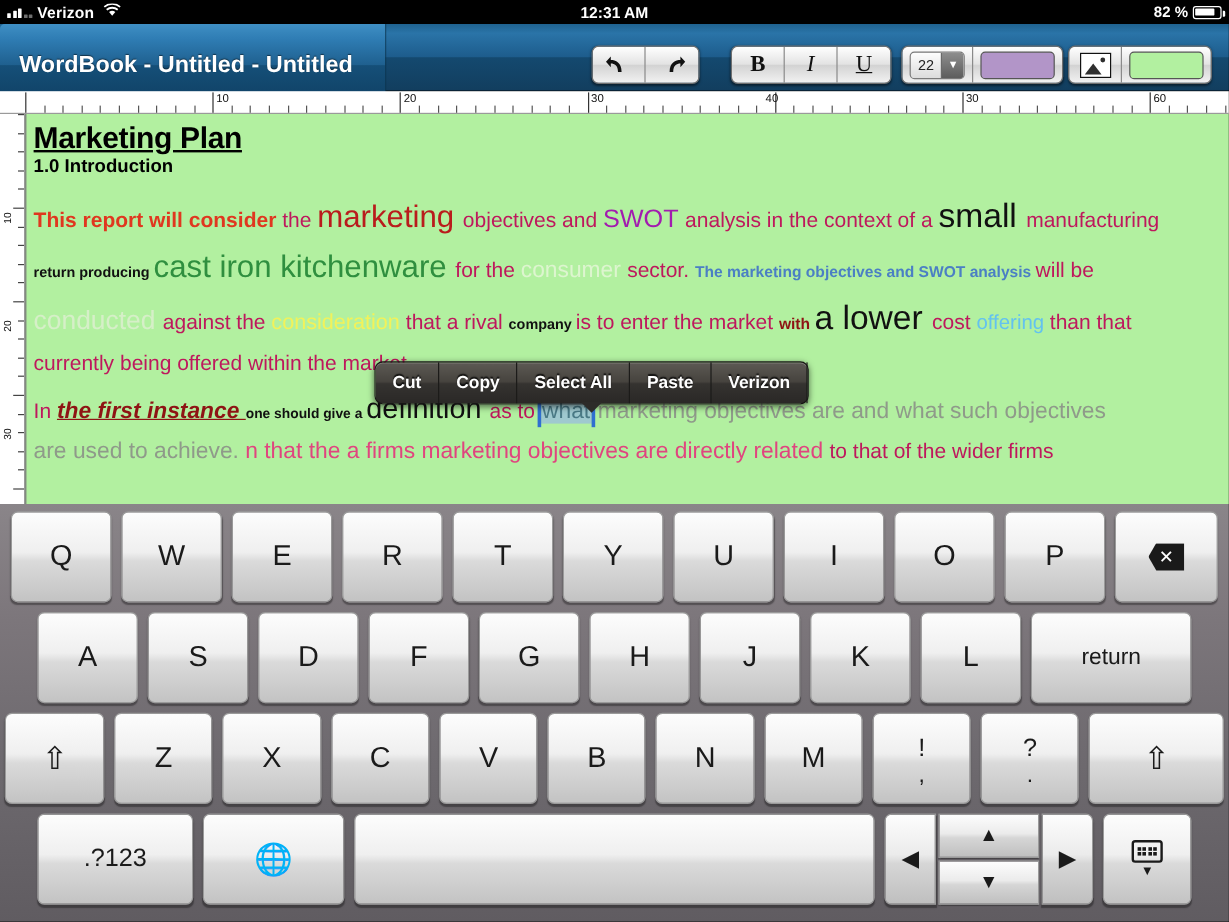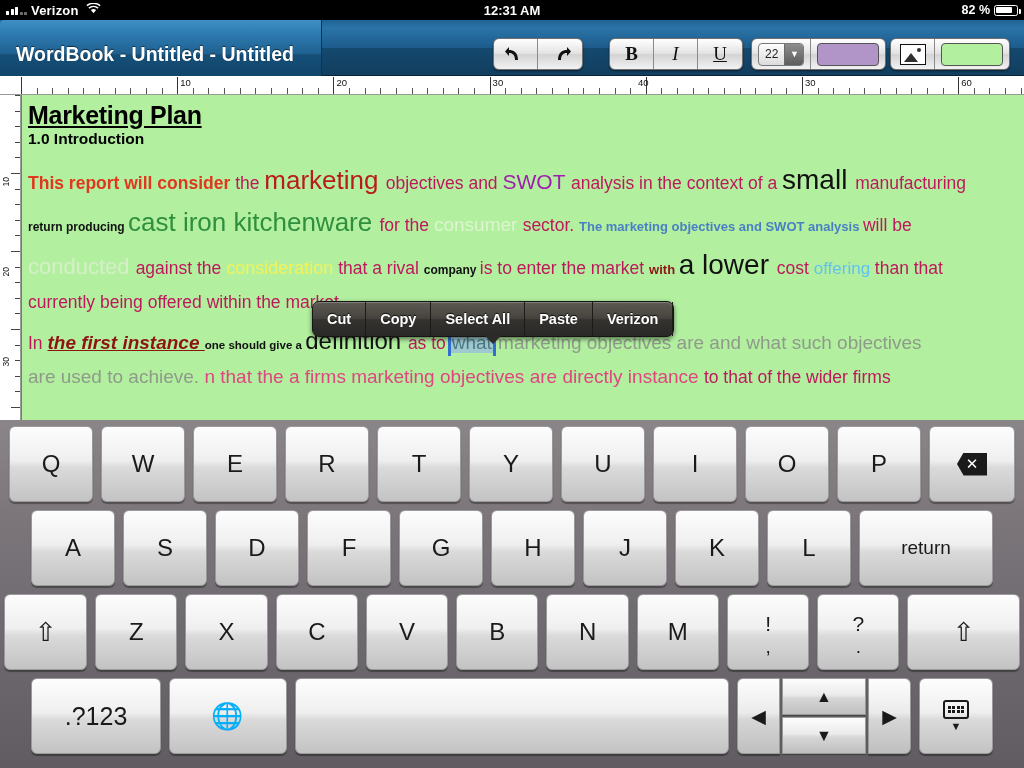--- a/index.html
+++ b/index.html
@@ -187,21 +187,21 @@
     box-shadow:0 2px 1px rgba(0,0,0,.35);
     display:flex; align-items:center; justify-content:center;
     color:#1a1a1a; font-size:24px; font-weight:normal;
     height:76px; width:84px;
   }
   .krow.r2 .key{ height:76px; }
   .key.w-return{ width:134px; font-size:19px; }
   .key.w-shift{ width:85px; font-size:26px; }
   .key.w-shiftR{ width:115px; font-size:26px; }
   .key.w-del{ width:86px; }
-  .key.w-num{ width:130px; font-size:25px; }
+  .key.w-num{ width:130px; font-size:21px; }
   .key.w-globe{ width:118px; font-size:26px; }
   .key.w-space{ width:434px; }
   .key.w-hidekb{ width:74px; font-size:22px; }
   .key.dual{ flex-direction:column; gap:0px; font-size:18px; line-height:1.15; padding-top:6px;}
   .key.dual .top{ font-size:21px; }
   .key.dual .bot{ font-size:19px; }
   .krow.r1{ padding-left:0; }
   .krow.r2{ padding-left:0; }
   .arrowpad{ display:flex; align-items:stretch; gap:2px; }
   .apside{
@@ -412,21 +412,21 @@
 
     <p class="para">
       <span class="ln l1"><span class="s-red">This report will consider </span><span class="s-black">the </span><span class="s-big">marketing </span><span class="s-black">objectives and </span><span class="s-pink">SWOT </span><span class="s-black">analysis in the context of a </span><span class="s-huge">small </span><span class="s-black">manufacturing</span></span>
       <span class="ln l1"><span class="s-tiny">return producing </span><span class="s-green">cast iron kitchenware </span><span class="s-black">for the </span><span class="s-white">consumer </span><span class="s-black">sector. </span><span class="s-blue">The marketing objectives and SWOT analysis </span><span class="s-black">will be</span></span>
       <span class="ln l1"><span class="s-faint">conducted </span><span class="s-black">against the </span><span class="s-yellow">consideration </span><span class="s-black">that a rival </span><span class="s-tiny">company </span><span class="s-black">is to enter the market </span><span class="s-dred">with </span><span class="s-huge">a lower </span><span class="s-black">cost </span><span class="s-cyan">offering </span><span class="s-black">than that</span></span>
       <span class="ln l1"><span class="s-black">currently being offered within the market.</span></span>
     </p>
 
     <p class="para" style="margin-top:11px;">
       <span class="ln l1"><span><span class="s-black">In </span><span class="s-firstinst">the first instance </span><span class="s-mini">one should give a </span><span class="s-def">definition </span><span class="s-black">as to </span></span><span class="sel" style="color:#4a7a86;font-size:19px;">what<span class="selhandle"></span></span><span><span class="s-gray"> marketing objectives are and what such objectives</span></span></span>
-      <span class="ln l1"><span class="s-gray">are used to achieve. </span><span class="s-mag">n that the a firms marketing objectives are directly </span><span class="s-mag">instance </span><span class="s-black">to that of the wider firms</span></span>
+      <span class="ln l1"><span class="s-gray">are used to achieve. </span><span class="s-mag">n that the a firms marketing objectives are directly </span><span class="s-mag">related </span><span class="s-black">to that of the wider firms</span></span>
     </p>
   </div>
 </div>
 
 <div id="ctxmenu">
   <div class="ctxitem">Cut</div>
     <div class="ctxitem">Copy</div>
     <div class="ctxitem">Select All</div>
     <div class="ctxitem">Paste</div>
     <div class="ctxitem">Verizon</div>

